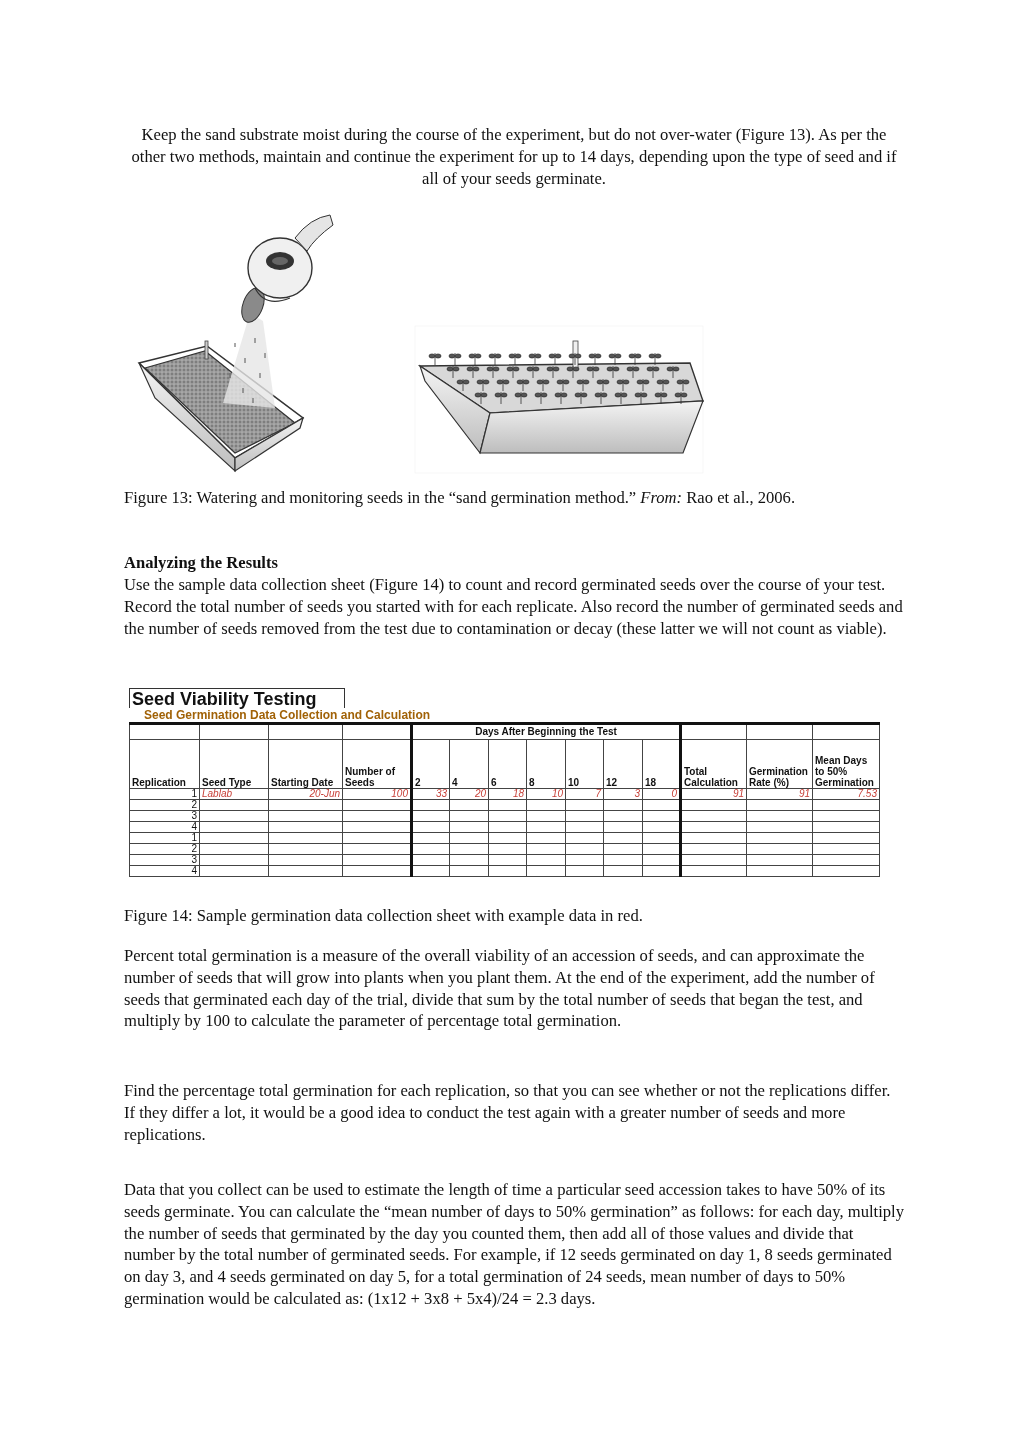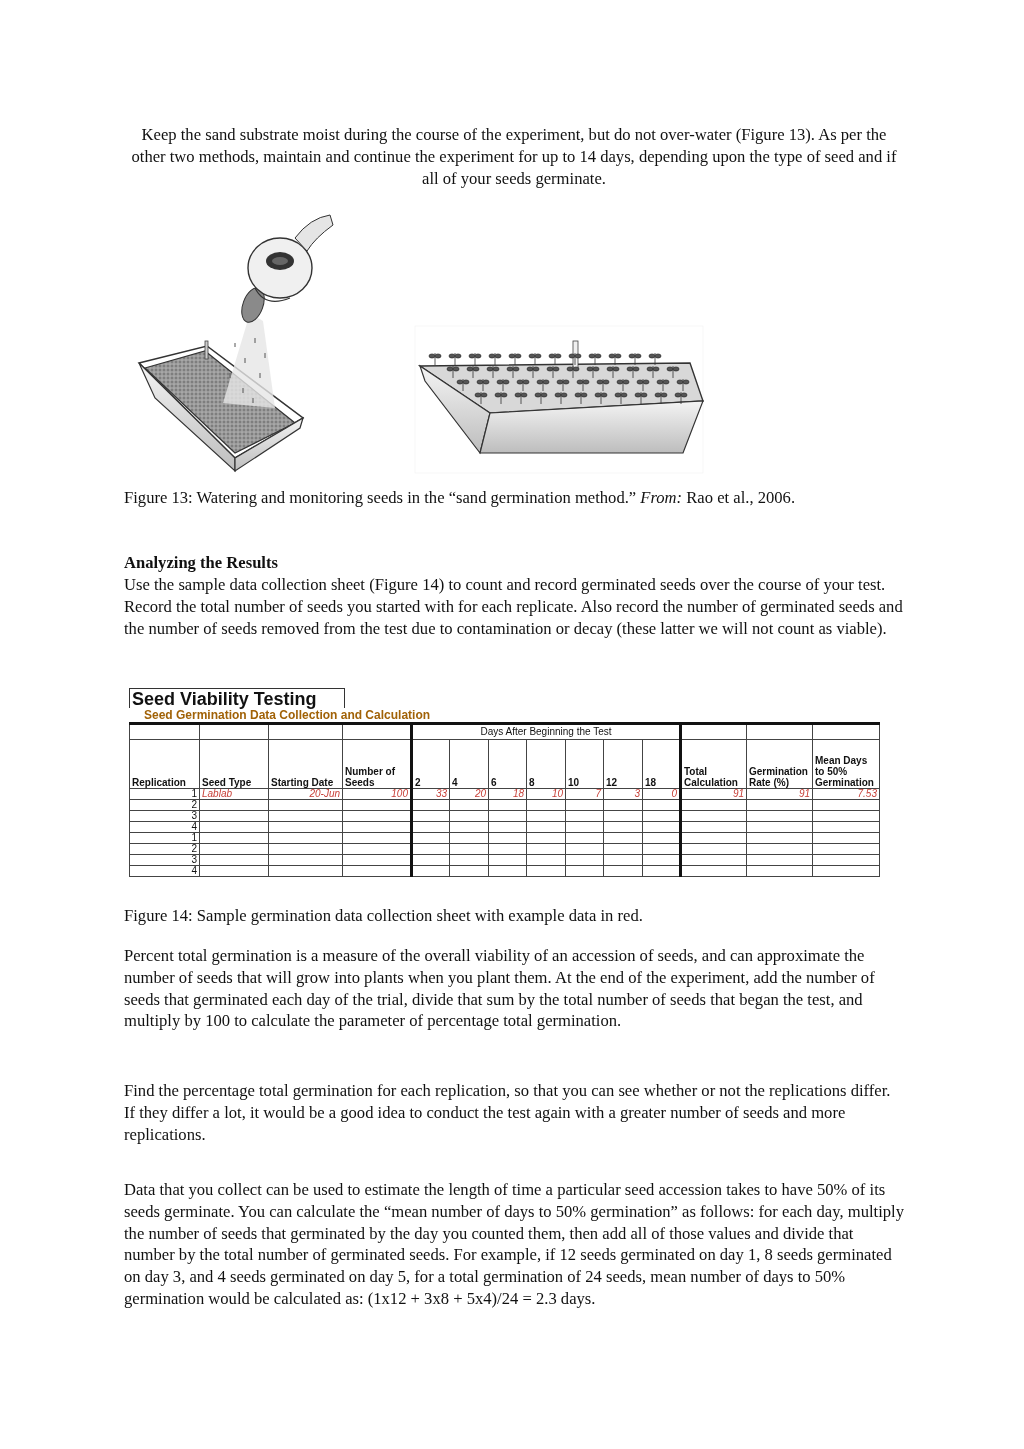--- a/index.html
+++ b/index.html
@@ -19,21 +19,21 @@
   #sheet { position: absolute; left: 129px; top: 688px; width: 762px; font-family: "Liberation Sans", sans-serif; }
   #sheet-title-box { position: absolute; left: 0; top: 0; width: 214px; height: 19px; border-top: 1px solid #333; border-right: 1px solid #333; border-left: 1px solid #333; }
   #sheet-title { position: absolute; left: 3px; top: 1px; font-size: 18px; font-weight: bold; color: #111; white-space: nowrap; }
   #sheet-subtitle { position: absolute; left: 3px; top: 20px; font-size: 12px; font-weight: bold; color: #a16207; white-space: nowrap; margin-left: 12px; }
   #sheet-table { position: absolute; left: 0; top: 34px; border-collapse: collapse; table-layout: fixed; }
   #sheet-table td { border: 1px solid #444; padding: 0 2px; font-size: 10px; height: 10px; line-height: 10px; overflow: hidden; white-space: nowrap; }
   #sheet-table tr.top td { border-top: 3px solid #111; height: 14px; }
   #sheet-table tr.hdr td { font-weight: bold; vertical-align: bottom; height: 48px; line-height: 11px; white-space: normal; }
   #sheet-table tr.hdr td.left { text-align: left; }
   #sheet-table td.thick-l { border-left: 3px solid #111; }
-  #sheet-table td.days-title { font-weight: normal; text-align: center; font-size: 10px; }
+  #sheet-table td.days-title { font-weight: bold; text-align: center; font-size: 10px; }
   #sheet-table td.num { text-align: right; }
   #sheet-table td.red { color: #c8423a; font-style: italic; }
 
   #fig14-caption { top: 905px; }
   #p3 { top: 945px; }
   #p4 { top: 1080px; }
   #p5 { top: 1167px; margin-top: 12px; }
 </style>
 </head>
 <body>

